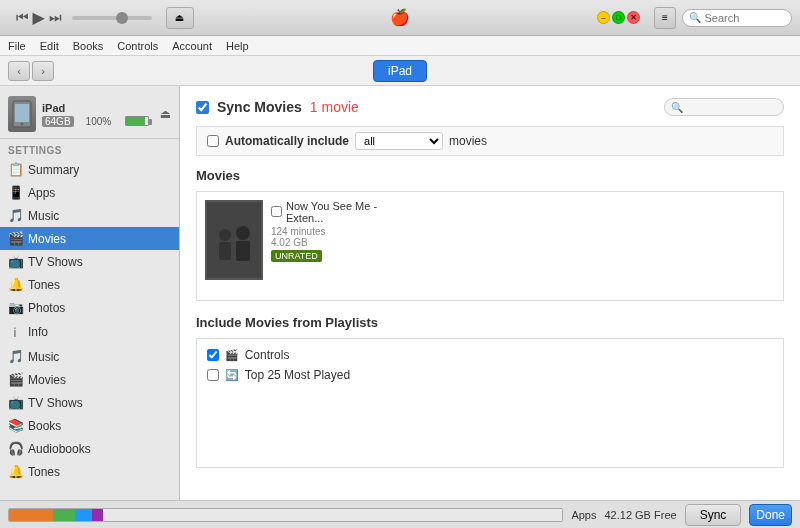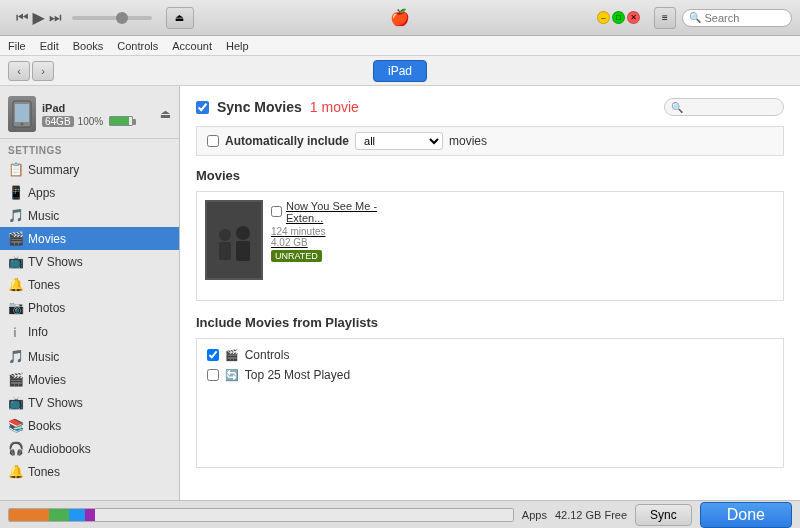--- a/index.html
+++ b/index.html
@@ -154,21 +154,21 @@
     .movie-thumb-img {
       width: 58px;
       height: 80px;
       background: linear-gradient(135deg, #444 0%, #222 50%, #333 100%);
       display: flex;
       align-items: center;
       justify-content: center;
       font-size: 7px;
       color: #aaa;
     }
-    .movie-details { flex: 1; text-decoration: underline; }
+    .movie-details { flex: 1; }
     .movie-checkbox { width: 11px; height: 11px; margin-bottom: 2px; }
     .movie-title { font-size: 11px; color: #333; font-weight: 500; }
     .movie-duration { font-size: 10px; color: #888; margin-top: 2px; }
     .movie-size { font-size: 10px; color: #888; }
     .movie-badge { background: #4d7c0f; color: white; font-size: 9px; padding: 1px 4px; border-radius: 2px; display: inline-block; margin-top: 2px; }
 
     .playlists-box {
       border: 1px solid #ddd;
       min-height: 130px;
       padding: 6px;
@@ -200,22 +200,22 @@
       border: 1px solid #aaa;
       border-radius: 4px;
       padding: 3px 14px;
       font-size: 12px;
       cursor: pointer;
     }
     .done-btn {
       background: linear-gradient(to bottom, #4d9df0, #2c7be5);
       border: 1px solid #1a5fb0;
       border-radius: 4px;
-      padding: 3px 26px;
-      font-size: 16px;
+      padding: 3px 6px;
+      font-size: 12px;
       color: white;
       cursor: pointer;
     }
   </style>
 </head>
 <body>
 
 <div class="titlebar">
   <div class="transport">
     <button class="transport-btn">⏮</button>
@@ -266,21 +266,21 @@
     <div class="device-header">
       <div class="device-icon">
         <svg width="20" height="28" viewBox="0 0 20 28">
             <rect x="1" y="1" width="18" height="26" rx="2" fill="#888" stroke="#555"></rect>
             <rect x="3" y="4" width="14" height="18" fill="#aaddff" opacity="0.6"></rect>
             <circle cx="10" cy="24" r="1.5" fill="#666"></circle>
           </svg>
       </div>
       <div class="device-info">
         <div class="device-name">iPad</div>
-        <div style="display:flex;align-items:center;gap:4px;margin-top:2px;">
+        <div style="display:flex;align-items:center;gap:12px;margin-top:2px;">
           <span class="device-capacity">64GB</span>
           <span class="device-percent">100%</span>
           <span style="display:inline-block;width:24px;height:10px;border:1px solid #888;border-radius:1px;position:relative;margin-left:2px;">
             <span style="display:block;width:85%;height:100%;background:#4caf50;"></span>
             <span style="position:absolute;right:-4px;top:2px;width:3px;height:6px;background:#888;border-radius:0 1px 1px 0;"></span>
           </span>
         </div>
       </div>
       <div class="eject-device">⏏</div>
     </div>

